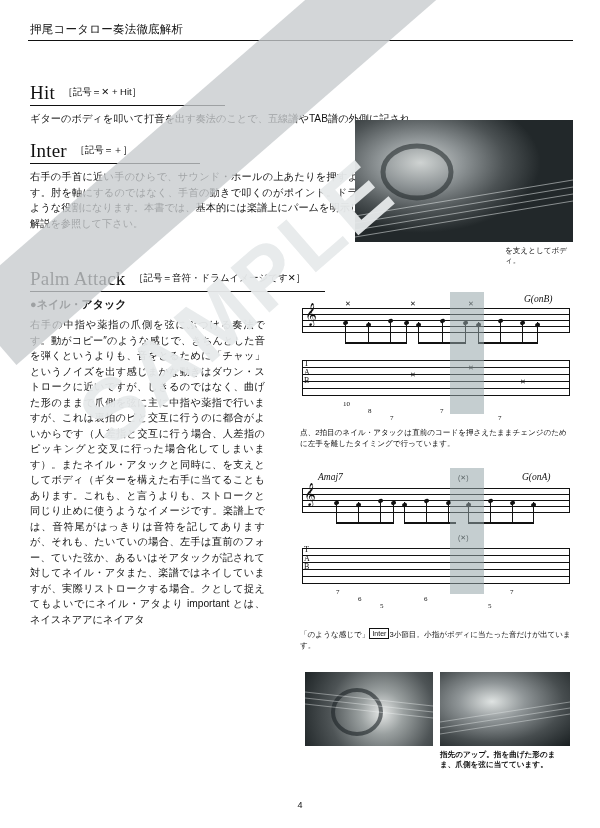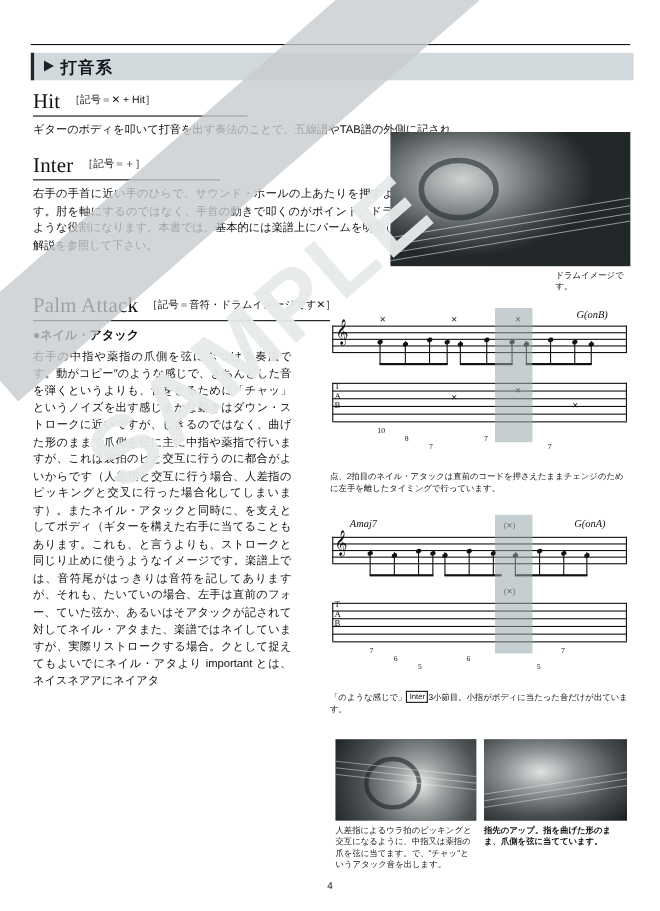--- a/index.html
+++ b/index.html
@@ -194,21 +194,21 @@
   .xhead { position: absolute; font-size: 7px; line-height: 7px; color: #111; }
   .tabnum { position: absolute; font-size: 7px; line-height: 7px; color: #111; font-family: "Liberation Serif", serif; margin-top: 30px; }
   .clef { position: absolute; font-family: "Liberation Serif", serif; font-size: 20px; line-height: 20px; color: #111; }
   .tabword { position: absolute; font-family: "Liberation Serif", serif; font-size: 8px; line-height: 8.5px; color:#111; letter-spacing: -.5px;}
   .hl-box {
     position: absolute;
     background: rgba(150,165,170,.55);
   }
   .marker { position: absolute; font-size: 7px; color: #111; }
 
-  #score1 { left: 300px; top: 282px; width: 272px; height: 140px; }
+  #score1 { left: 300px; top: 294px; width: 272px; height: 140px; }
   #score2 { left: 300px; top: 472px; width: 272px; height: 150px; }
 
   .score-cap {
     position: absolute;
     font-size: 7.6px;
     line-height: 1.4;
     color: #111;
   }
   #score1-cap { left: 300px; top: 428px; width: 272px; }
   #score2-cap { left: 300px; top: 628px; width: 272px; }
@@ -257,26 +257,23 @@
     transform: rotate(-41deg);
     transform-origin: left top;
     white-space: nowrap;
   }
 </style>
 </head>
 <body>
 
 <div class="page">
 
+  <div class="header-title">押尾コータロー奏法徹底解析</div>
   <div class="header-rule"></div>
 
-  <div class="section-band">
-    <span class="tri"></span>
-    <span class="label">打音系</span>
-  </div>
 
   <div class="tech" id="tech-hit">
     <span class="tech-title">Hit</span>
     <span class="tech-note">［記号＝✕ + Hit］</span>
     <div class="tech-underline"></div>
     <div class="body-text" id="hit-body">ギターのボディを叩いて打音を出す奏法のことで、五線譜やTAB譜の外側に記され</div>
   </div>
 
   <div class="tech" id="tech-palm">
     <span class="tech-title">Inter</span>
@@ -290,21 +287,21 @@
     <svg class="strings" viewBox="0 0 218 122" preserveAspectRatio="none">
       <g stroke="#e8ecec" stroke-width="0.7" opacity="0.75">
         <line x1="0" y1="96" x2="218" y2="60"></line>
         <line x1="0" y1="103" x2="218" y2="67"></line>
         <line x1="0" y1="110" x2="218" y2="74"></line>
         <line x1="0" y1="117" x2="218" y2="81"></line>
       </g>
       <ellipse cx="62" cy="52" rx="34" ry="26" fill="none" stroke="#1b2224" stroke-width="5" opacity="0.55"></ellipse>
     </svg>
   </div>
-  <div class="caption" style="left:505px; top:246px; width:70px;">ドラムイメージです。</div>
+  <div class="caption" style="left:505px; top:246px; width:70px;">を支えとしてボディ。</div>
 
   <div class="tech" id="tech-nail">
     <span class="tech-title">Palm Attack</span>
     <span class="tech-note">［記号＝音符・ドラムイメージです✕］</span>
     <div class="tech-underline"></div>
     <div class="tech-sub">●ネイル・アタック</div>
     <div class="body-text" id="nail-body">右手の中指や薬指の爪側を弦にぶつける奏法です。動がコピー″のような感じで、きちんとした音を弾くというよりも、音をとるために「チャッ」というノイズを出す感じまかな動きはダウン・ストロークに近いですが、しきるのではなく、曲げた形のままで爪側を弦に主に中指や薬指で行いますが、これは裏拍のピと交互に行うのに都合がよいからです（人差指と交互に行う場合、人差指のピッキングと交叉に行った場合化してしまいます）。またネイル・アタックと同時に、を支えとしてボディ（ギターを構えた右手に当てることもあります。これも、と言うよりも、ストロークと同じり止めに使うようなイメージです。楽譜上では、音符尾がはっきりは音符を記してありますが、それも、たいていの場合、左手は直前のフォー、ていた弦か、あるいはそアタックが記されて対してネイル・アタまた、楽譜ではネイしていますが、実際リストロークする場合。クとして捉えてもよいでにネイル・アタより important とは、ネイスネアアにネイアタ</div>
   </div>
 
   <div class="score" id="score1">
@@ -436,21 +433,20 @@
     <div class="grad"></div>
     <svg viewBox="0 0 128 74" preserveAspectRatio="none" style="position:absolute;left:0;top:0;width:100%;height:100%">
       <ellipse cx="52" cy="40" rx="24" ry="22" fill="none" stroke="#1b2224" stroke-width="4" opacity="0.6"></ellipse>
       <g stroke="#eef1f1" stroke-width="0.6" opacity="0.7">
         <line x1="0" y1="20" x2="128" y2="34"></line>
         <line x1="0" y1="26" x2="128" y2="40"></line>
         <line x1="0" y1="32" x2="128" y2="46"></line>
       </g>
     </svg>
   </div>
-  <div class="caption" style="left:305px; top:750px; width:128px;">人差指によるウラ拍のピッキングと交互になるように、中指又は薬指の爪を弦に当てます。で、"チャッ"というアタック音を出します。</div>
 
   <div class="photo" id="photo-br">
     <div class="grad"></div>
     <svg viewBox="0 0 130 74" preserveAspectRatio="none" style="position:absolute;left:0;top:0;width:100%;height:100%">
       <g stroke="#dfe4e4" stroke-width="0.7" opacity="0.65">
         <line x1="0" y1="50" x2="130" y2="30"></line>
         <line x1="0" y1="56" x2="130" y2="36"></line>
         <line x1="0" y1="62" x2="130" y2="42"></line>
       </g>
     </svg>

